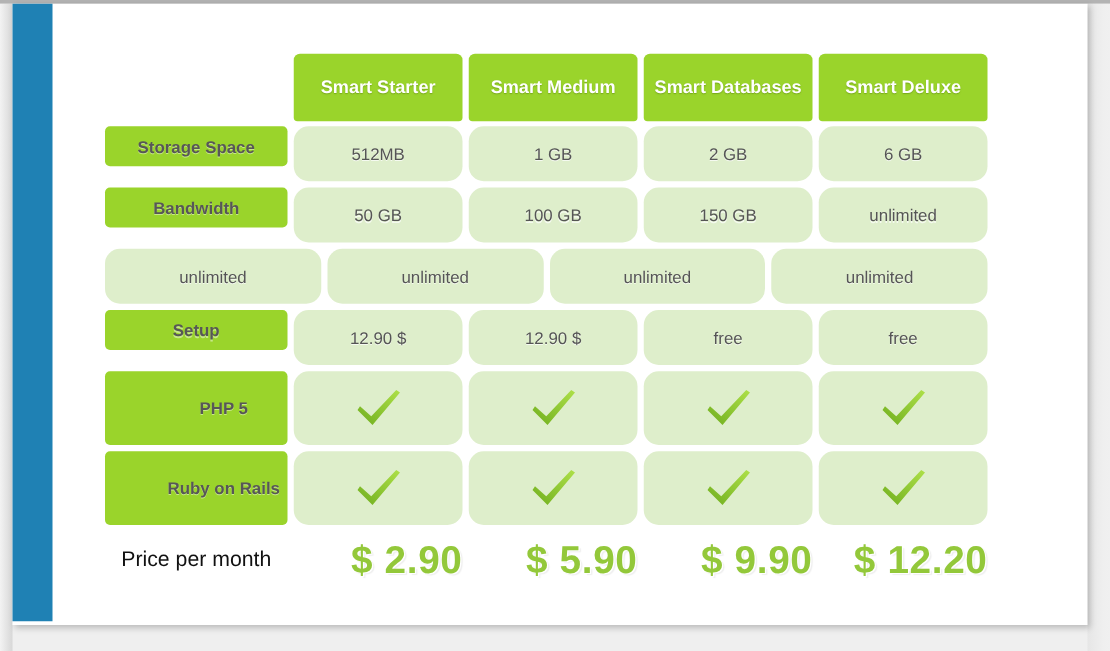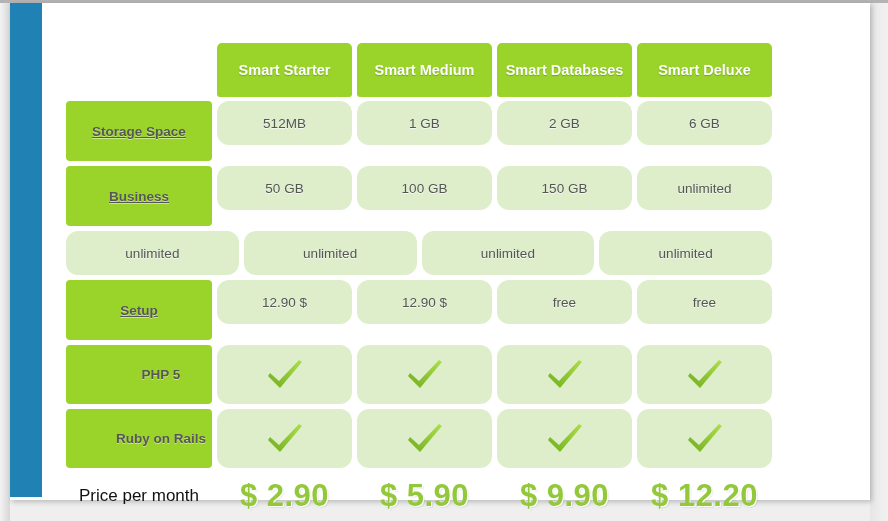--- a/index.html
+++ b/index.html
@@ -44,21 +44,21 @@
   #accent-bar {
     position: absolute;
     top: 3px; left: 10px;
     width: 32px; height: 494px;
     background: #1f81b4;
   }
 
   
   #pricing-table {
     position: absolute;
-    top: 43px; left: 66px;
+    top: 43px; left: 84px;
     width: 706px;
   }
   .t-row {
     display: flex;
     gap: 5px;
     margin-bottom: 5px;
   }
   .label-cell {
     width: 146px;
     flex: 0 0 146px;
@@ -93,21 +93,21 @@
     background: #9ad42b;
     height: 54px;
     color: #ffffff;
     font-size: 14.5px;
     font-weight: bold;
     text-shadow: 0 1px 1px rgba(90,130,15,0.55);
     border-radius: 5px 5px 3px 3px;
   }
 
   
-  .data-row .label-cell { height: 60px; text-decoration: underline; }
+  .data-row .label-cell { height: 32px; }
   .data-row .plan-cell {
     background: #deeecb;
     height: 44px;
     color: #555555;
     font-size: 13.5px;
     text-shadow: 0 1px 0 rgba(255,255,255,0.7);
   }
 
   
   .check-row .label-cell { height: 59px; padding-left: 44px; }
@@ -132,21 +132,21 @@
     justify-content: center;
     color: #111111;
     font-size: 17px;
     font-weight: normal;
   }
   #price-row .price-cell {
     flex: 1 1 0;
     height: 46px;
     display: flex;
     align-items: center;
-    justify-content: center;
+    justify-content: flex-end;
     color: #93c83a;
     font-size: 31px;
     font-weight: bold;
     letter-spacing: 0.5px;
     text-shadow: 1px 1px 0 rgba(255,255,255,0.95), 2px 2px 1px rgba(0,0,0,0.07);
   }
 </style>
 </head>
 <body>
 
@@ -187,21 +187,21 @@
     <div class="plan-cell">
       <span>2 GB</span>
     </div>
     <div class="plan-cell">
       <span>6 GB</span>
     </div>
   </div>
 
   <div class="t-row data-row">
     <div class="label-cell">
-      <span>Business</span>
+      <span>Bandwidth</span>
     </div>
     <div class="plan-cell">
       <span>50 GB</span>
     </div>
     <div class="plan-cell">
       <span>100 GB</span>
     </div>
     <div class="plan-cell">
       <span>150 GB</span>
     </div>

